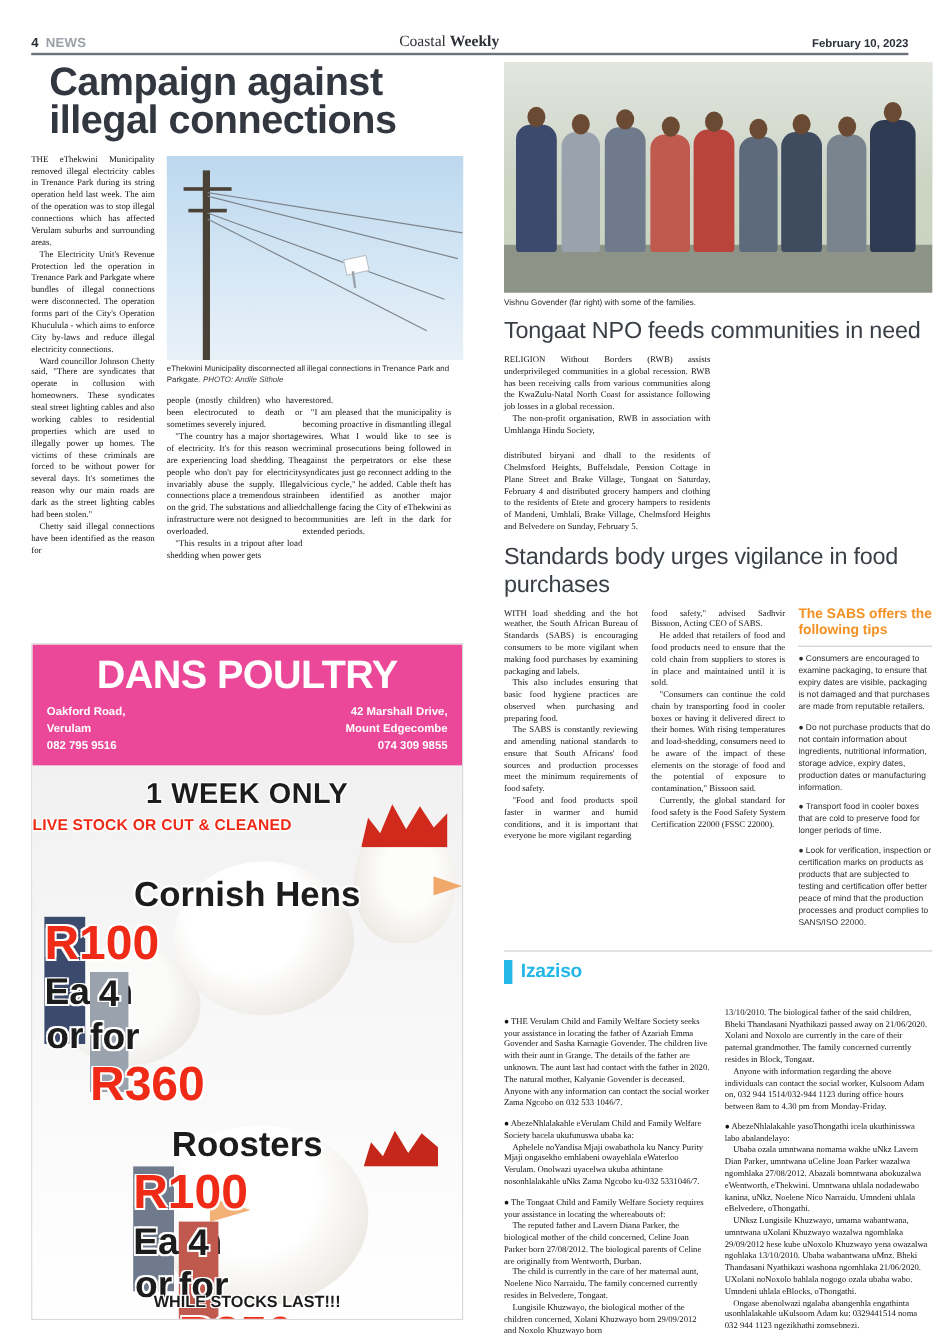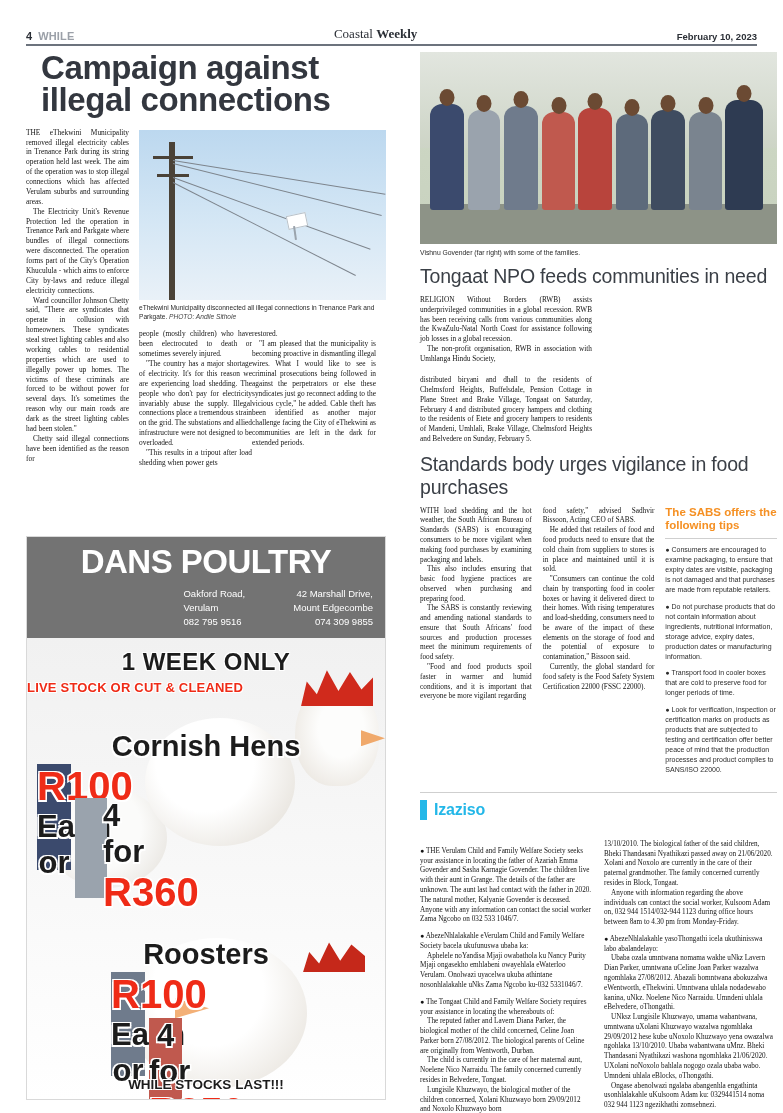--- a/index.html
+++ b/index.html
@@ -93,29 +93,29 @@
     font-family: "Liberation Sans", sans-serif;
     font-size: 6.6px; line-height: 1.35; color: #2a2a2a;
   }
   .cap-photo .credit { font-style: italic; color: #444; }
 
   
   .ad {
     position: absolute; left: 26px; top: 536px; width: 360px; height: 564px;
     border: 1px solid #d9d9d9; background: #ffffff; overflow: hidden;
   }
-  .ad-top { background: #737373; padding: 8px 12px 10px 12px; }
+  .ad-top { background: #ec4899; padding: 8px 12px 10px 12px; }
   .ad-brand {
     font-family: "Liberation Sans", sans-serif; font-weight: bold;
     font-size: 33px; color: #ffffff; letter-spacing: -0.5px; line-height: 1;
     text-align: center;
   }
   .ad-addr {
-    display: flex; justify-content: flex-end; margin-top: 9px;
-    font-family: "Liberation Sans", sans-serif; font-weight: normal;
+    display: flex; justify-content: space-between; margin-top: 9px;
+    font-family: "Liberation Sans", sans-serif; font-weight: bold;
     font-size: 9.5px; color: #ffffff; line-height: 1.45; gap: 48px;
   }
   .ad-addr .right { text-align: right; }
   .ad-body {
     position: relative; height: 462px;
     background: linear-gradient(#f1f1f1 0%, #ffffff 100%);
     overflow: hidden;
   }
   .chicken {
     position: absolute; border-radius: 50%;
@@ -174,21 +174,21 @@
   .ad-prod.hens { top: 92px; font-size: 29px; }
   .ad-prod.roosters { top: 300px; font-size: 29px; }
   .ad-price {
     position: absolute; left: 0; right: 0; text-align: center;
     font-family: "Liberation Sans", sans-serif; font-weight: bold;
     font-size: 31px; color: #1c1c1c;
     text-shadow: 1.5px 1.5px 0 #ffffff, -1.5px -1.5px 0 #ffffff, 1.5px -1.5px 0 #ffffff, -1.5px 1.5px 0 #ffffff;
   }
   .ad-price .amt { color: #ef2b17; font-size: 40px; }
   .ad-price.p1 { top: 126px; }
-  .ad-price.p2 { top: 160px; padding-left: 28px; }
+  .ad-price.p2 { top: 172px; }
   .ad-price.p3 { top: 334px; }
   .ad-price.p4 { top: 380px; }
   .ad-footer {
     position: absolute; left: 0; right: 0; bottom: 8px; text-align: center;
     font-family: "Liberation Sans", sans-serif; font-weight: bold;
     font-size: 13.5px; color: #1c1c1c;
     text-shadow: 1px 1px 0 #fff, -1px -1px 0 #fff, 1px -1px 0 #fff, -1px 1px 0 #fff;
   }
 
   
@@ -273,21 +273,21 @@
   .bullet-dot { font-size: 7px; }
 </style>
 </head>
 <body>
 
 <div class="page">
 
   <div class="masthead">
     <div class="mh-left">
       <span class="mh-pagenum">4</span>
-      <span class="mh-section">WHILE</span>
+      <span class="mh-section">NEWS</span>
     </div>
     <div class="mh-center">
       <span>Coastal</span>
       <span class="bold">Weekly</span>
     </div>
     <div class="mh-right">February 10, 2023</div>
   </div>
   <div class="mh-rule"></div>
 
   <div class="left-col">

